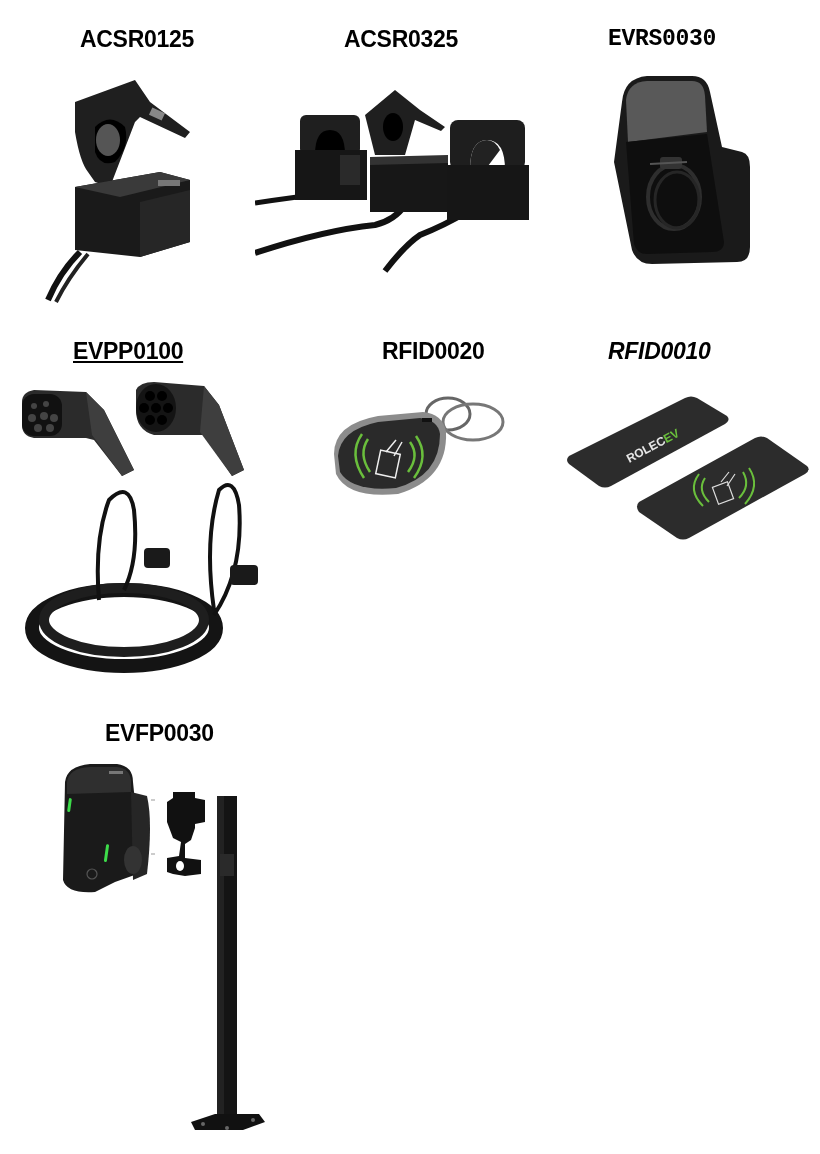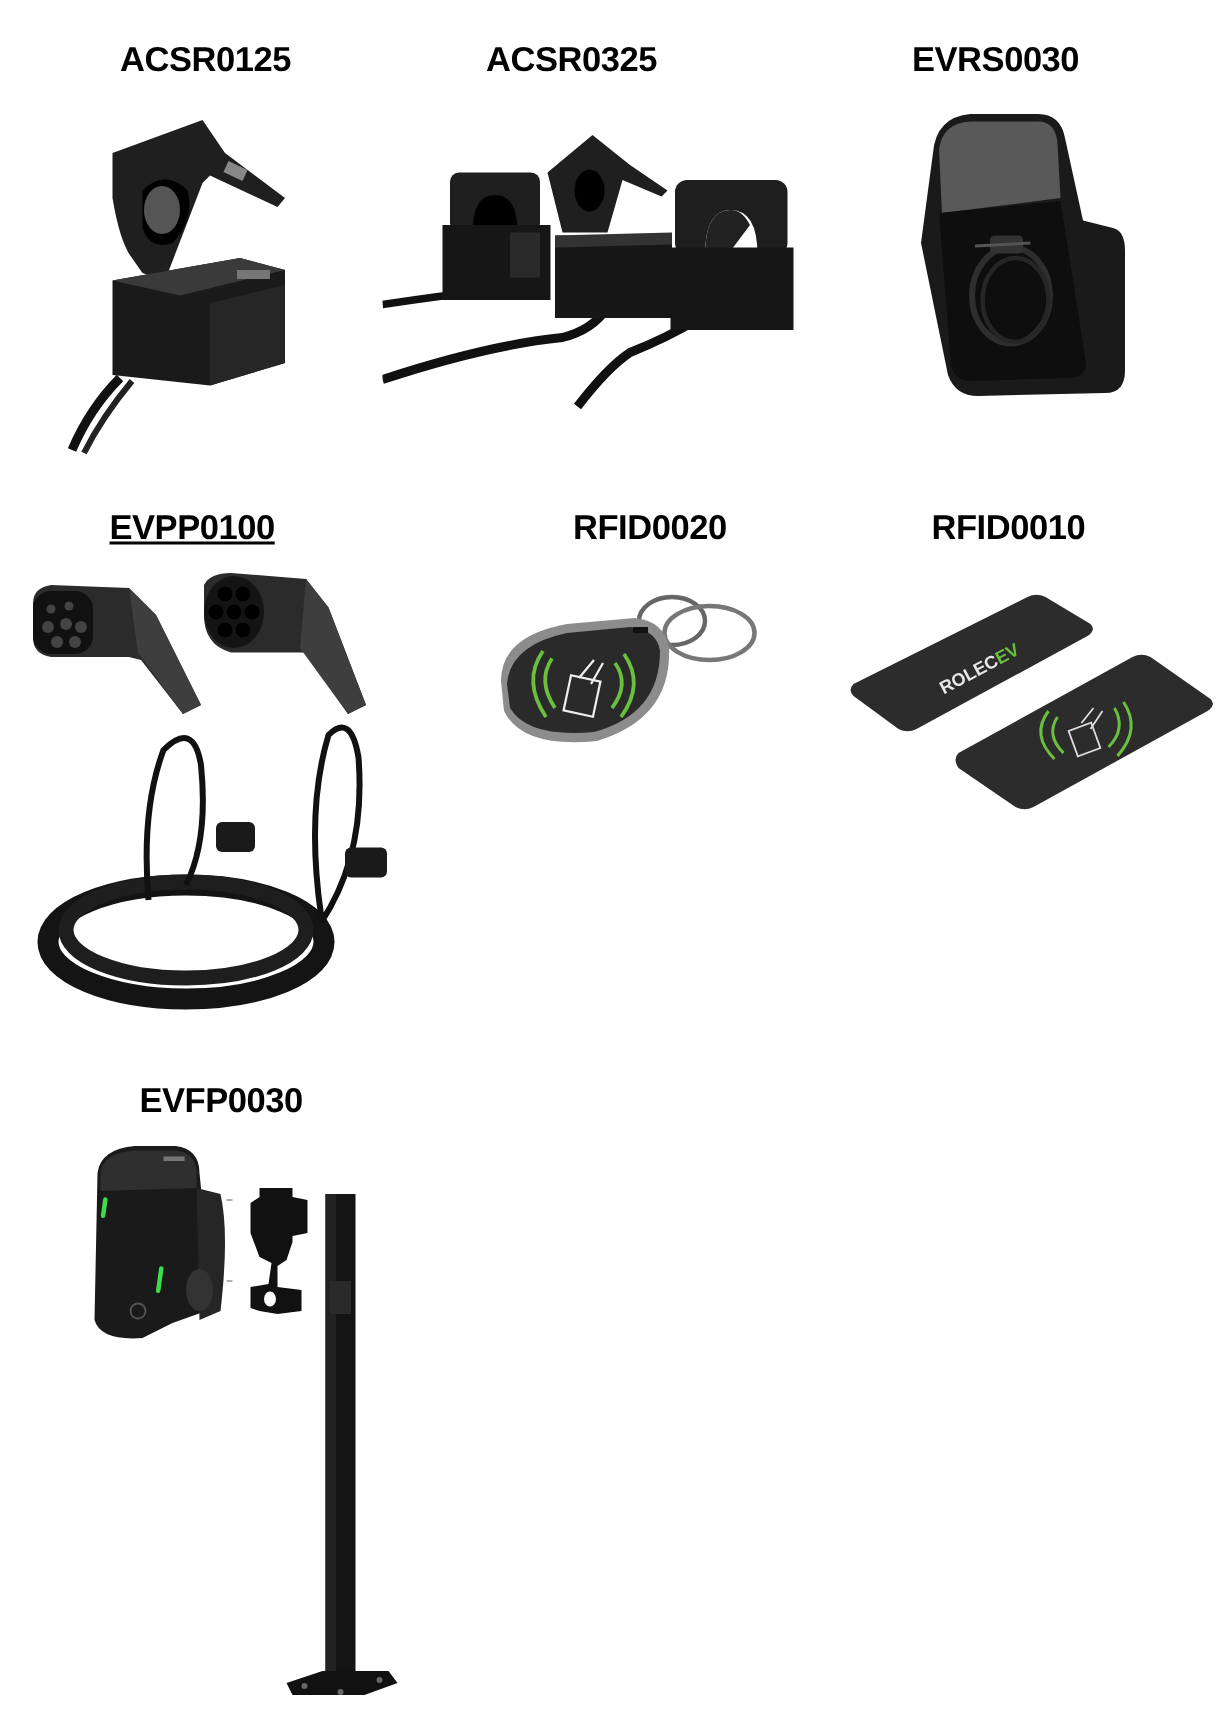--- a/index.html
+++ b/index.html
@@ -14,22 +14,22 @@
     letter-spacing: -0.3px;
     white-space: nowrap;
   }
   .product { position: absolute; }
   .product svg { display: block; width: 100%; height: 100%; }
 </style>
 </head>
 <body>
 
 <div class="label" style="left:52px; top:26px;margin-left:28px;">ACSR0125</div>
-<div class="label" style="left:324px; top:26px;">ACSR0325</div>
-<div class="label" style="left:608px; top:26px;">EVRS0030</div>
+<div class="label" style="left:344px; top:26px;">ACSR0325</div>
+<div class="label" style="left:608px; top:26px;font-family:Liberation Mono, monospace;">EVRS0030</div>
 
 <div class="product" style="left:40px; top:72px; width:160px; height:232px;">
   <svg viewBox="0 0 160 232">
 
     <path d="M40 180 Q20 200 8 228" stroke="#111" stroke-width="6" fill="none"></path>
     <path d="M48 182 Q28 206 16 230" stroke="#222" stroke-width="4" fill="none"></path>
 
     <path d="M35 30 L95 8 L110 30 L150 60 L145 66 L100 45 L95 50 L70 115 L55 110 L48 100 Q40 90 35 60 Z" fill="#1f1f1f"></path>
     <path d="M55 55 Q70 40 85 55 Q90 75 75 90 Q60 95 55 80 Z" fill="#000"></path>
     <ellipse cx="68" cy="68" rx="12" ry="16" fill="#555"></ellipse>
@@ -73,21 +73,21 @@
     <path d="M14 70 L95 62 L112 170 Q112 180 100 180 L35 182 Q25 182 22 172 Z" fill="#0e0e0e"></path>
     <ellipse cx="62" cy="125" rx="26" ry="32" fill="none" stroke="#2e2e2e" stroke-width="4"></ellipse>
     <ellipse cx="65" cy="128" rx="22" ry="28" fill="none" stroke="#262626" stroke-width="3"></ellipse>
     <rect x="48" y="85" width="22" height="12" rx="3" fill="#333"></rect>
     <line x1="38" y1="92" x2="75" y2="90" stroke="#555" stroke-width="2"></line>
   </svg>
 </div>
 
 <div class="label" style="left:73px; top:338px;text-decoration:underline;">EVPP0100</div>
 <div class="label" style="left:382px; top:338px;">RFID0020</div>
-<div class="label" style="left:621px; top:338px;">RFID0010</div>
+<div class="label" style="left:608px; top:338px;font-style:italic;">RFID0010</div>
 
 <div class="product" style="left:14px; top:380px; width:262px; height:300px;">
   <svg viewBox="0 0 262 300">
 
     <ellipse cx="110" cy="248" rx="92" ry="38" fill="none" stroke="#141414" stroke-width="14"></ellipse>
     <ellipse cx="110" cy="240" rx="80" ry="32" fill="none" stroke="#1e1e1e" stroke-width="10"></ellipse>
 
     <path d="M85 220 Q80 160 95 120 Q115 100 120 130 Q125 180 110 210" stroke="#111" stroke-width="4" fill="none"></path>
     <path d="M200 230 Q190 160 205 110 Q220 95 225 125 Q230 190 200 235" stroke="#111" stroke-width="4" fill="none"></path>
 
@@ -148,21 +148,21 @@
     <path d="M74 108 L190 44 Q196 41 202 44 L242 72 Q246 76 240 80 L124 144 Q118 147 112 144 L74 118 Q70 112 74 108 Z" fill="#2c2c2c"></path>
     <path d="M140 84 Q132 96 144 108" stroke="#6abf3c" stroke-width="2" fill="none"></path>
     <path d="M134 80 Q122 96 138 112" stroke="#6abf3c" stroke-width="2" fill="none"></path>
     <path d="M178 78 Q186 92 174 104" stroke="#6abf3c" stroke-width="2" fill="none"></path>
     <path d="M184 74 Q196 92 180 110" stroke="#6abf3c" stroke-width="2" fill="none"></path>
     <rect x="150" y="90" width="16" height="18" fill="none" stroke="#ddd" stroke-width="1.2" transform="rotate(-20 158 99)"></rect>
     <path d="M156 88 L164 78 M162 92 L170 80" stroke="#ddd" stroke-width="1.2"></path>
   </svg>
 </div>
 
-<div class="label" style="left:93px; top:720px;">EVFP0030</div>
+<div class="label" style="left:105px; top:720px;">EVFP0030</div>
 
 <div class="product" style="left:55px; top:762px; width:225px; height:372px;">
   <svg viewBox="0 0 225 372">
 
     <path d="M10 20 Q12 4 35 2 L62 2 Q78 4 78 20 L80 40 L90 42 Q92 100 88 110 L60 120 L40 130 Q12 132 8 118 Z" fill="#1a1a1a"></path>
     <path d="M12 20 Q14 6 35 5 L62 5 Q74 6 76 18 L76 30 L12 32 Z" fill="#2f2f2f"></path>
     <path d="M76 30 L92 34 Q98 60 92 112 L78 118 Z" fill="#262626"></path>
     <ellipse cx="78" cy="98" rx="9" ry="14" fill="#333"></ellipse>
     <rect x="13" y="36" width="3" height="14" rx="1.5" fill="#3ddc4a" transform="rotate(8 14 43)"></rect>
     <rect x="50" y="82" width="3" height="18" rx="1.5" fill="#3ddc4a" transform="rotate(8 51 91)"></rect>

